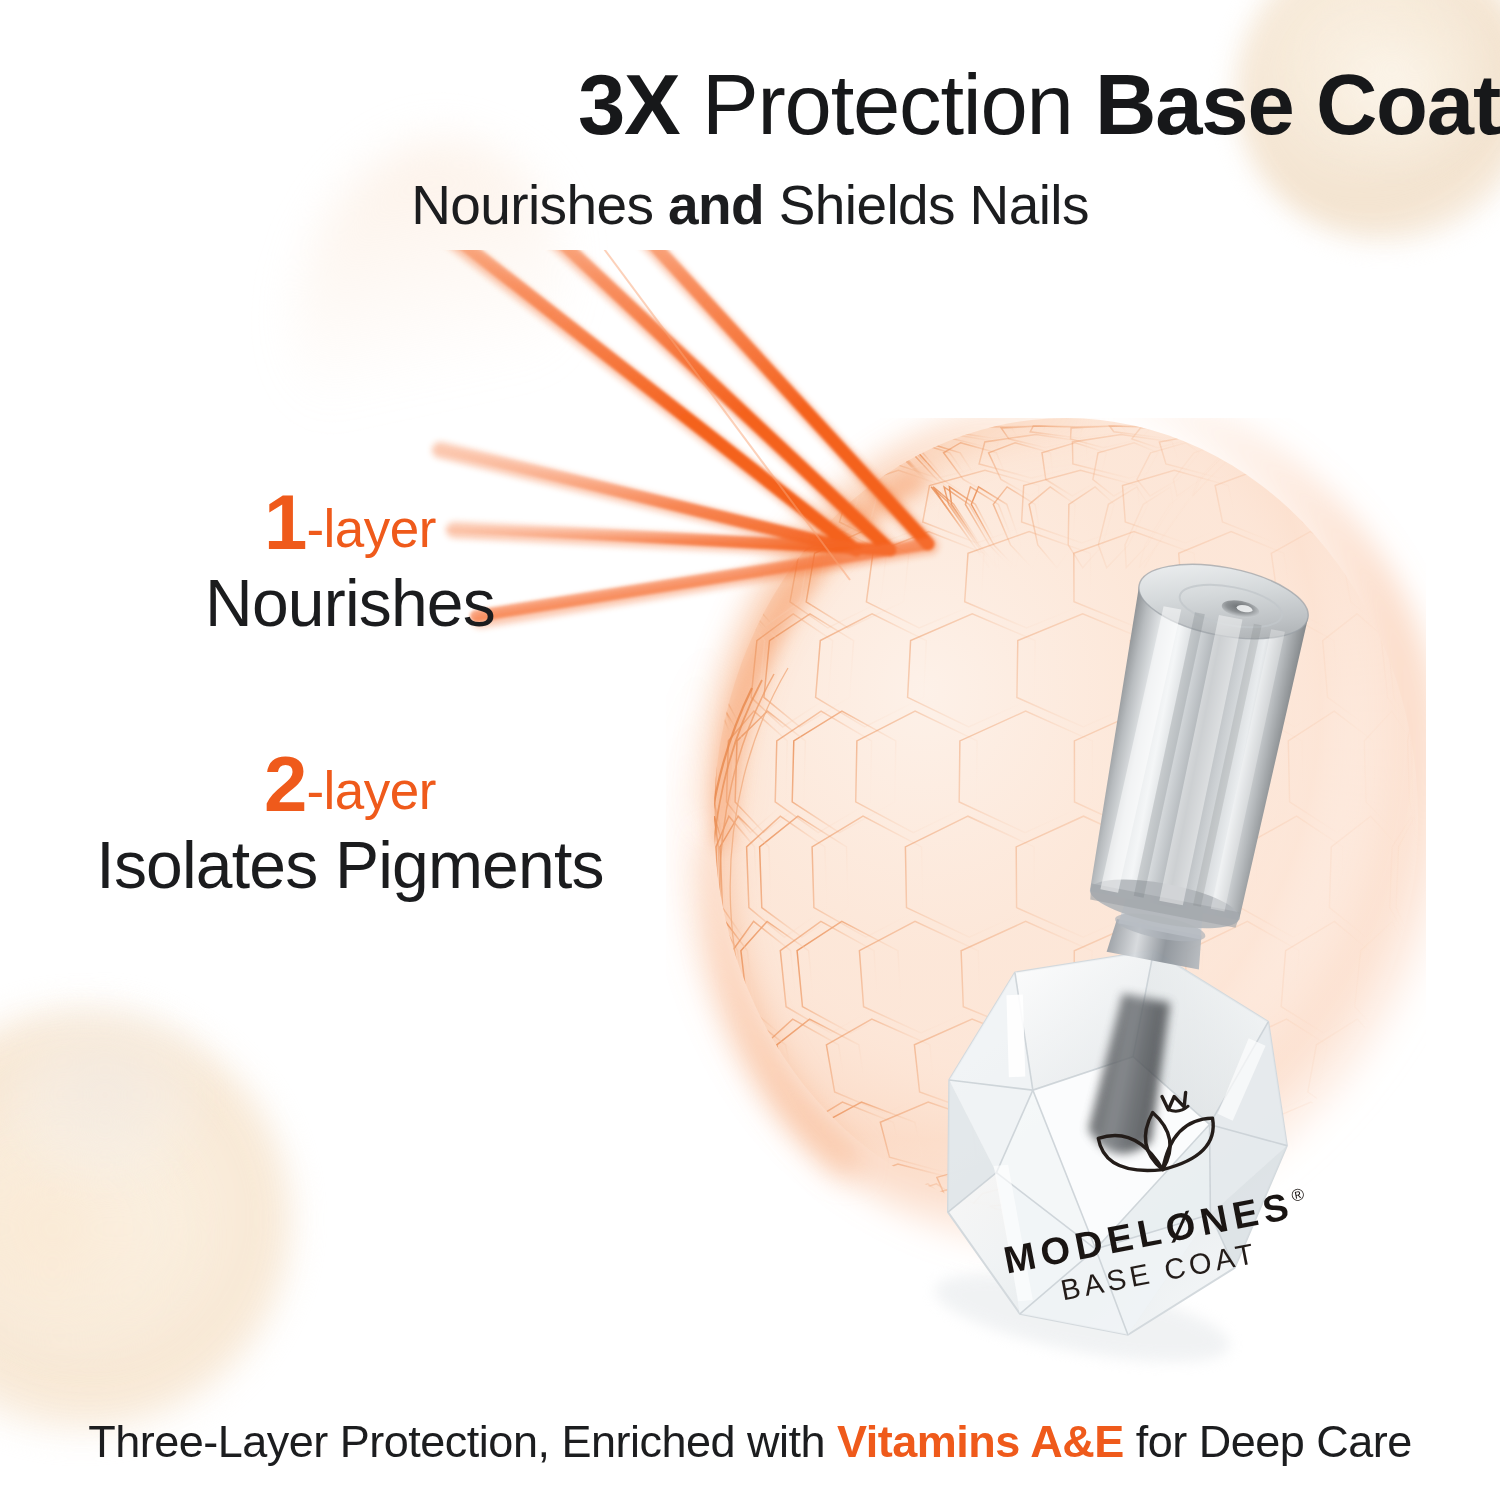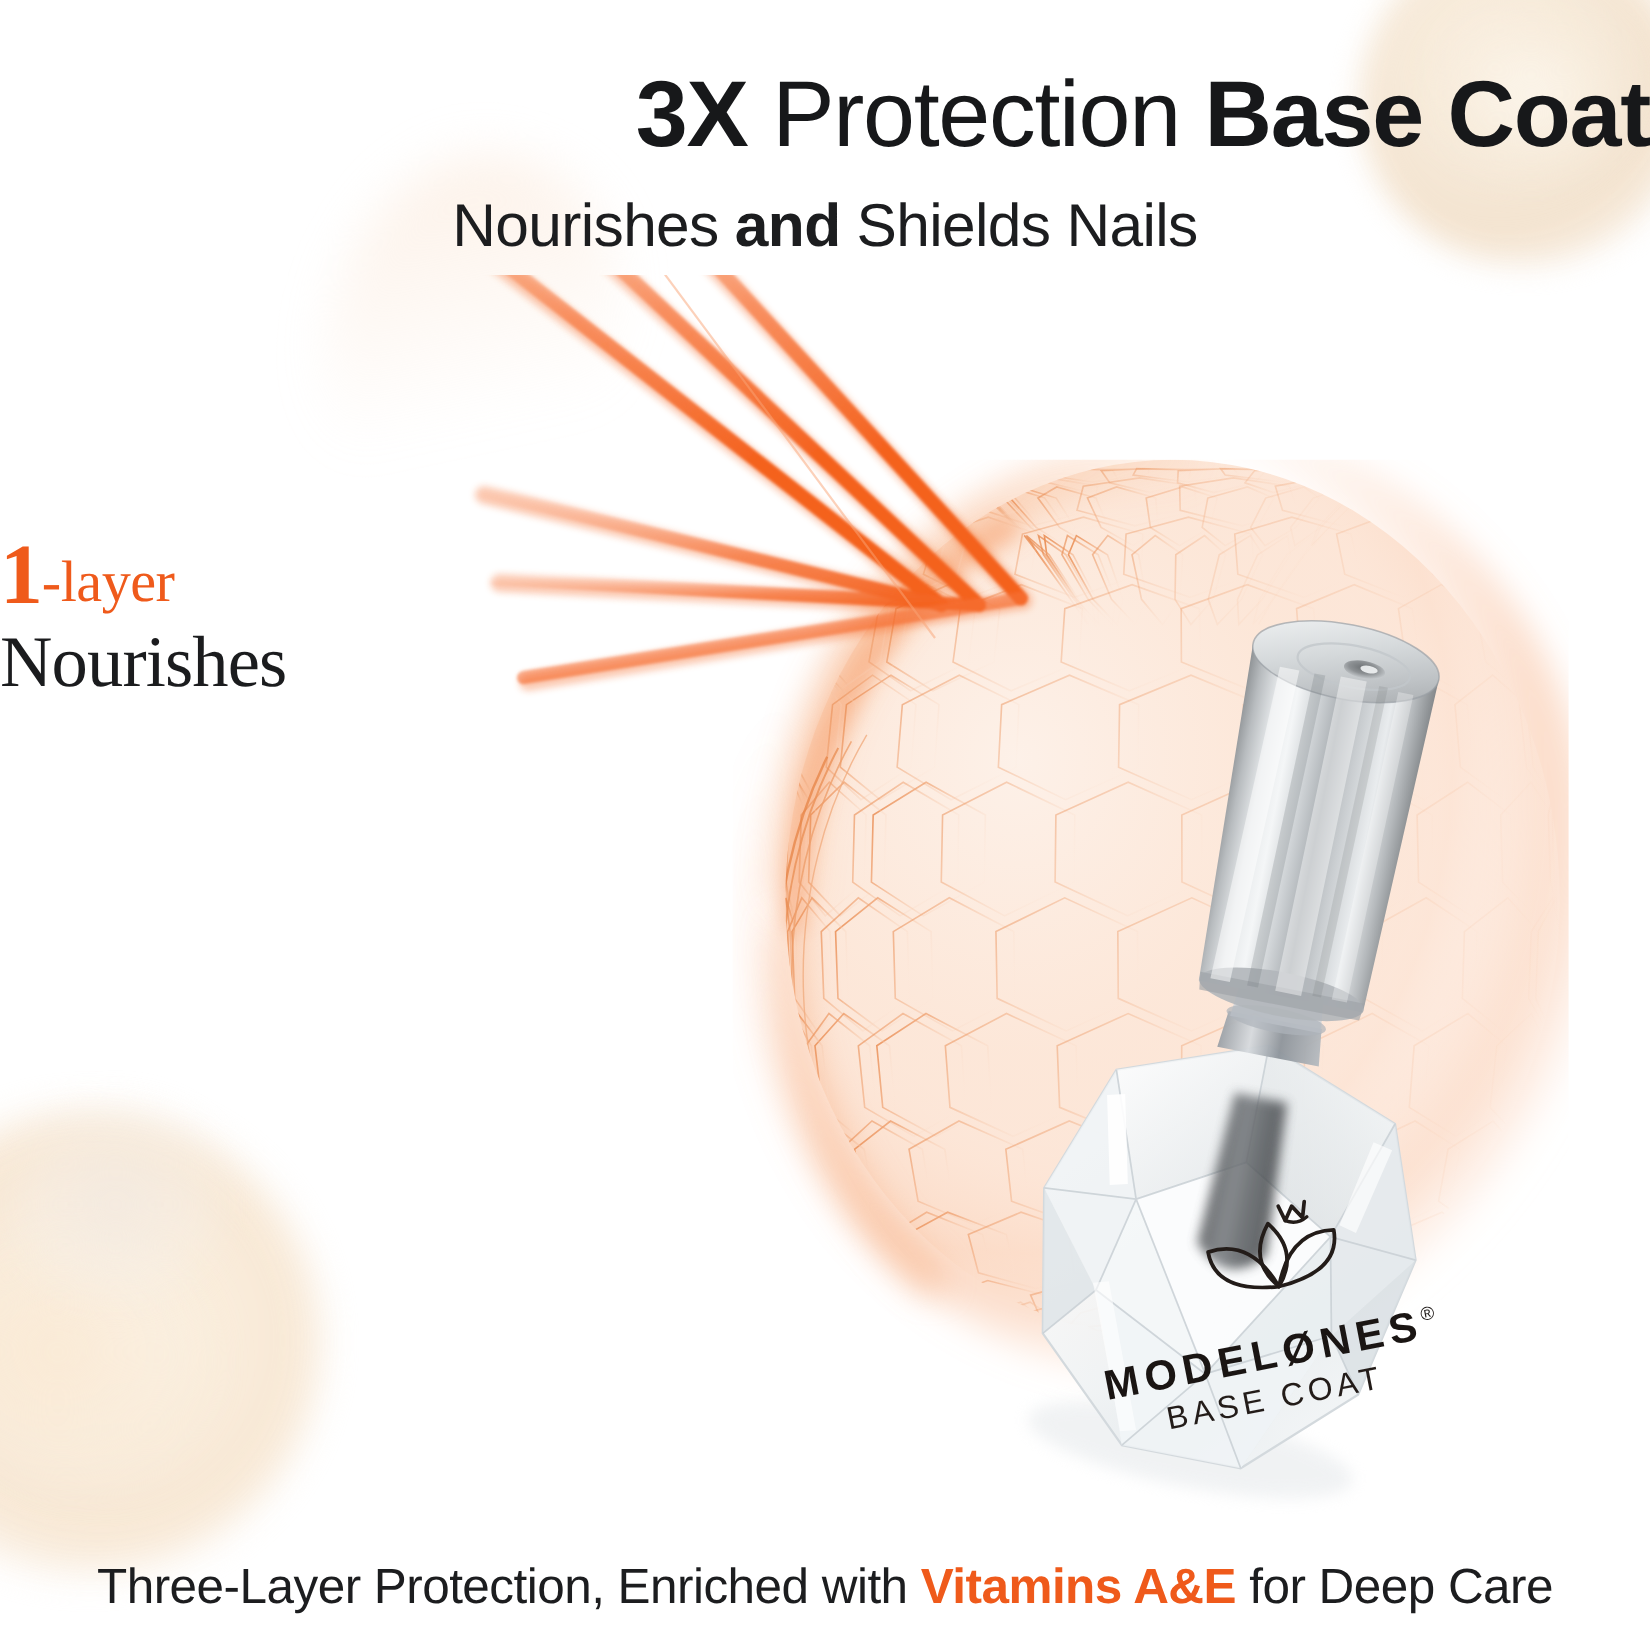--- a/index.html
+++ b/index.html
@@ -110,21 +110,21 @@
     font-weight: 400;
     white-space: nowrap;
   }
   #subhead .b { font-weight: 700; }
 
   
   .feature {
     position: absolute;
     left: 0;
     width: 700px;
-    font-family: Liberation Serif, serif;
+    text-align: center;
   }
   .feature .layer-line {
     font-size: 60px;
     line-height: 1;
     white-space: nowrap;
     color: #ef5a1b;
   }
   .feature .layer-num {
     font-size: 78px;
     font-weight: 700;
@@ -744,19 +744,25 @@
     <span>Nourishes </span><span class="b">and</span><span> Shields Nails</span>
   </div>
 
   <div class="feature" id="feature-1">
     <div class="layer-line">
       <span class="layer-num">1</span><span class="layer-word">-layer</span>
     </div>
     <div class="feature-title">Nourishes</div>
   </div>
 
+  <div class="feature" id="feature-2">
+    <div class="layer-line">
+      <span class="layer-num">2</span><span class="layer-word">-layer</span>
+    </div>
+    <div class="feature-title">Isolates Pigments</div>
+  </div>
 
 
   <div id="tagline">
     <span>Three-Layer Protection, Enriched with </span><span class="accent">Vitamins A&amp;E</span><span> for Deep Care</span>
   </div>
 
 </div>
 
 </body></html>

